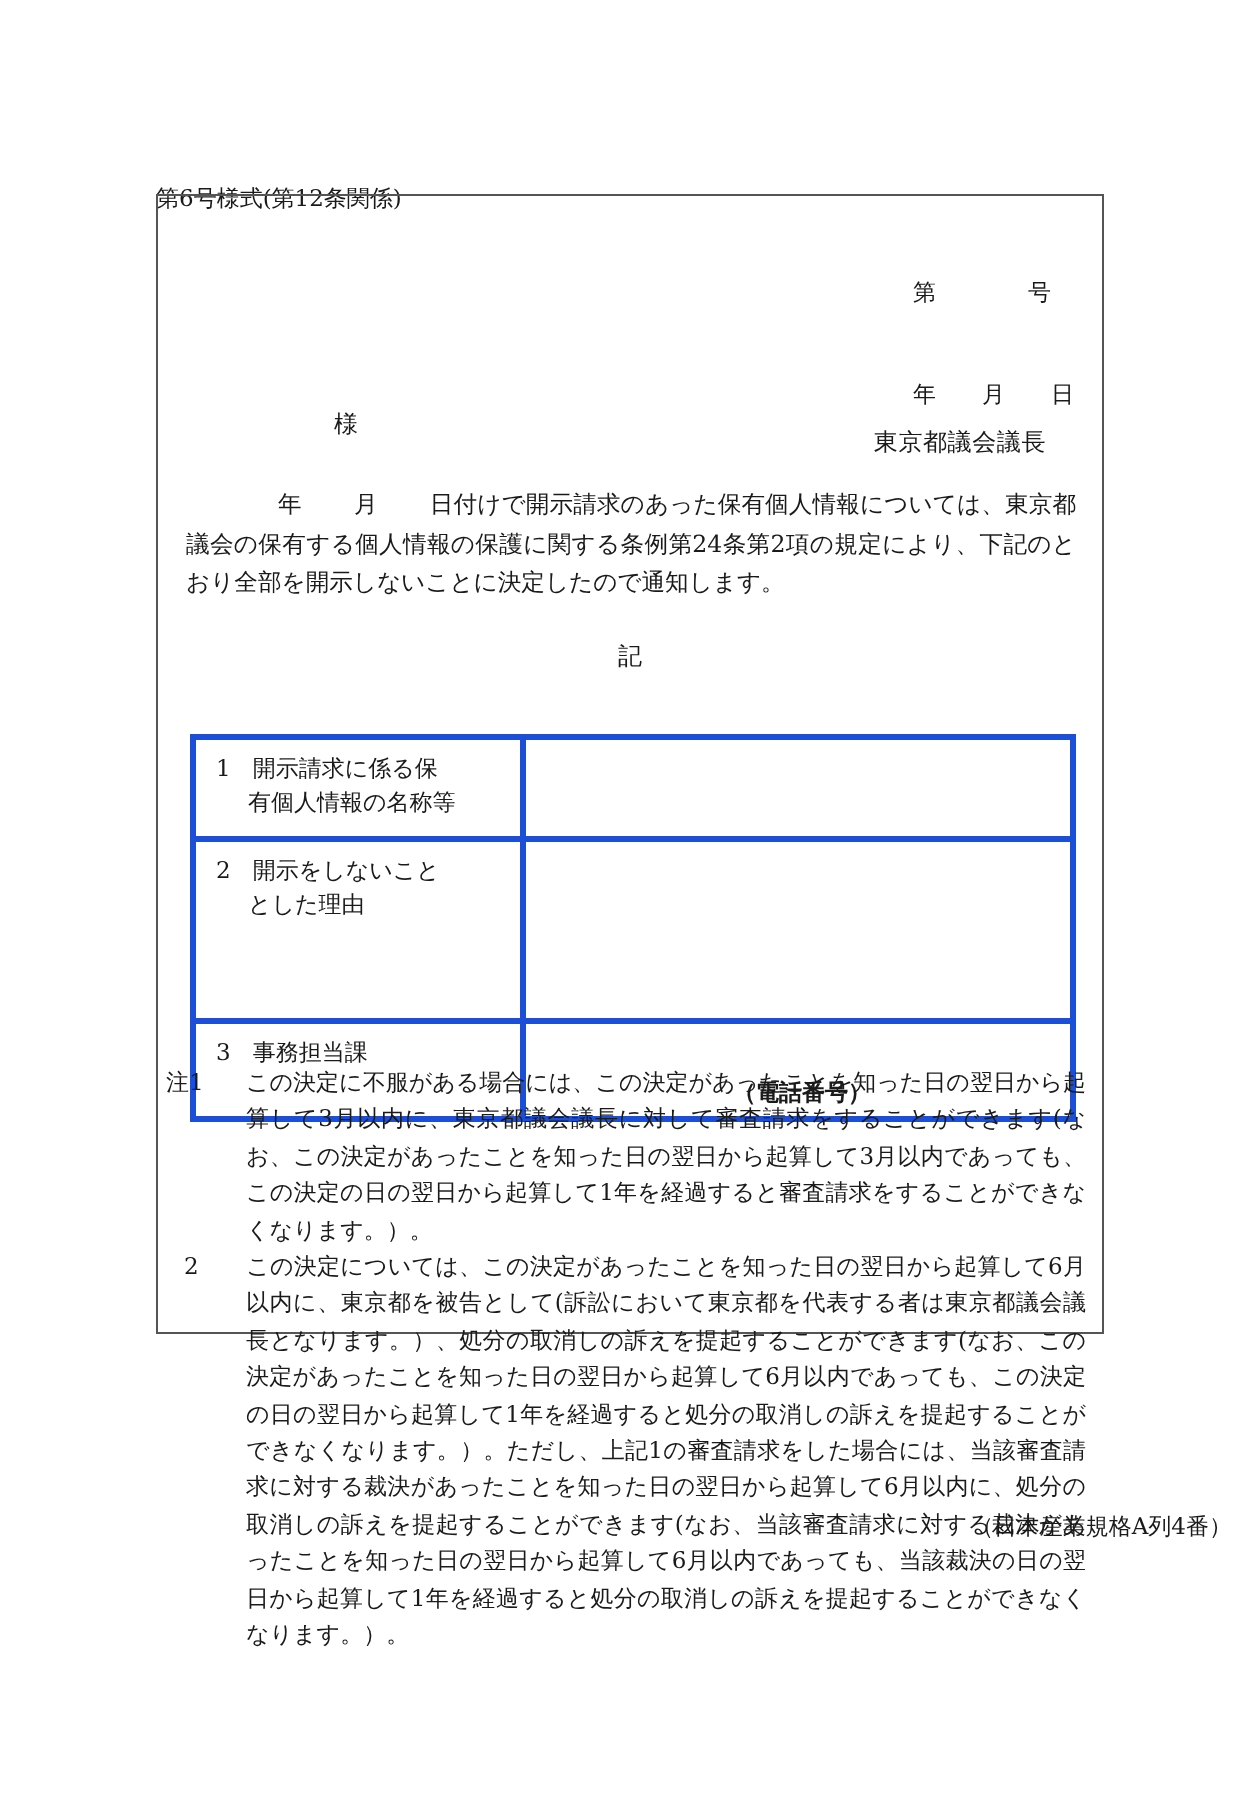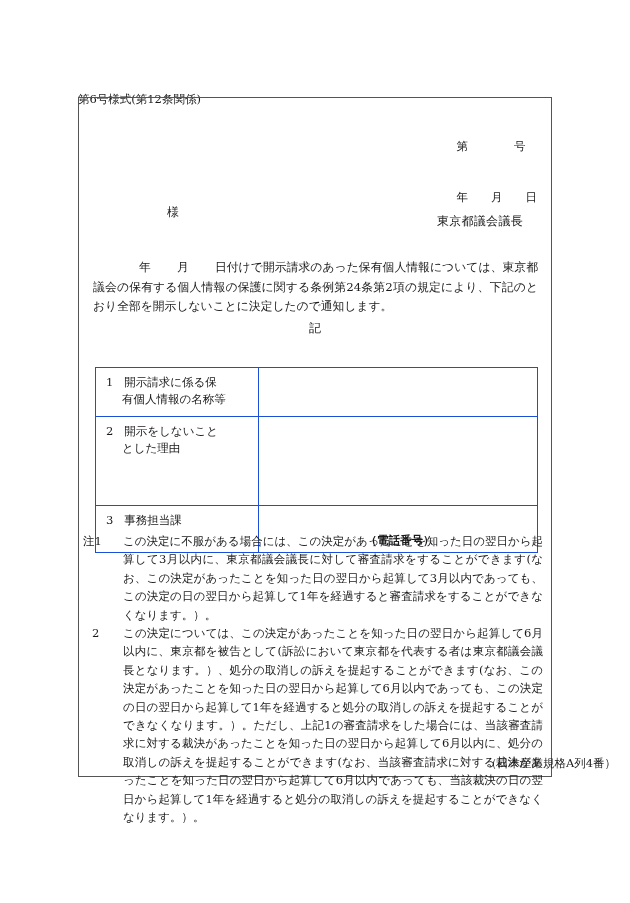--- a/index.html
+++ b/index.html
@@ -29,21 +29,21 @@
     font-size: 11.5px;
     line-height: 14px;
     white-space: nowrap;
   }
   
   .frame {
     position: absolute;
     left: 78px;
     top: 97px;
     width: 474px;
-    height: 680px;
+    height: 570px;
     border: 1px solid #ululu;
     border: 1px solid #555;
     box-sizing: border-box;
   }
   .frame-inner {
     position: relative;
     width: 100%;
     height: 100%;
   }
   
@@ -82,42 +82,41 @@
   }
   .body-para {
     position: absolute;
     left: 14px;
     right: 13px;
     top: 145px;
     font-size: 11.8px;
     line-height: 19.5px;
     text-align: justify;
     text-justify: inter-ideograph;
-    margin-top: 15px;
   }
   .body-para .indent { display: inline-block; width: 46px; }
   .body-para .gap-s { display: inline-block; width: 26px; }
   .ki {
     position: absolute;
     left: 0; right: 0;
     top: 222px;
     text-align: center;
     font-size: 12px;
   }
   
   .tbl {
     position: absolute;
     left: 16px;
     top: 269px;
     width: 443px;
     border-collapse: collapse;
     table-layout: fixed;
   }
   .tbl td {
-    border: 1px solid #1d4ed8;
+    border: 3px solid #1d4ed8;
     font-size: 11.5px;
     line-height: 17px;
     vertical-align: top;
     padding: 6px 6px 6px 10px;
   }
   .tbl .col-label { width: 146px; }
   .tbl .r1 { height: 36px; }
   .tbl .r2 { height: 76px; }
   .tbl .r3 { height: 34px; }
   .lbl-line2 { display: block; padding-left: 16px; }

